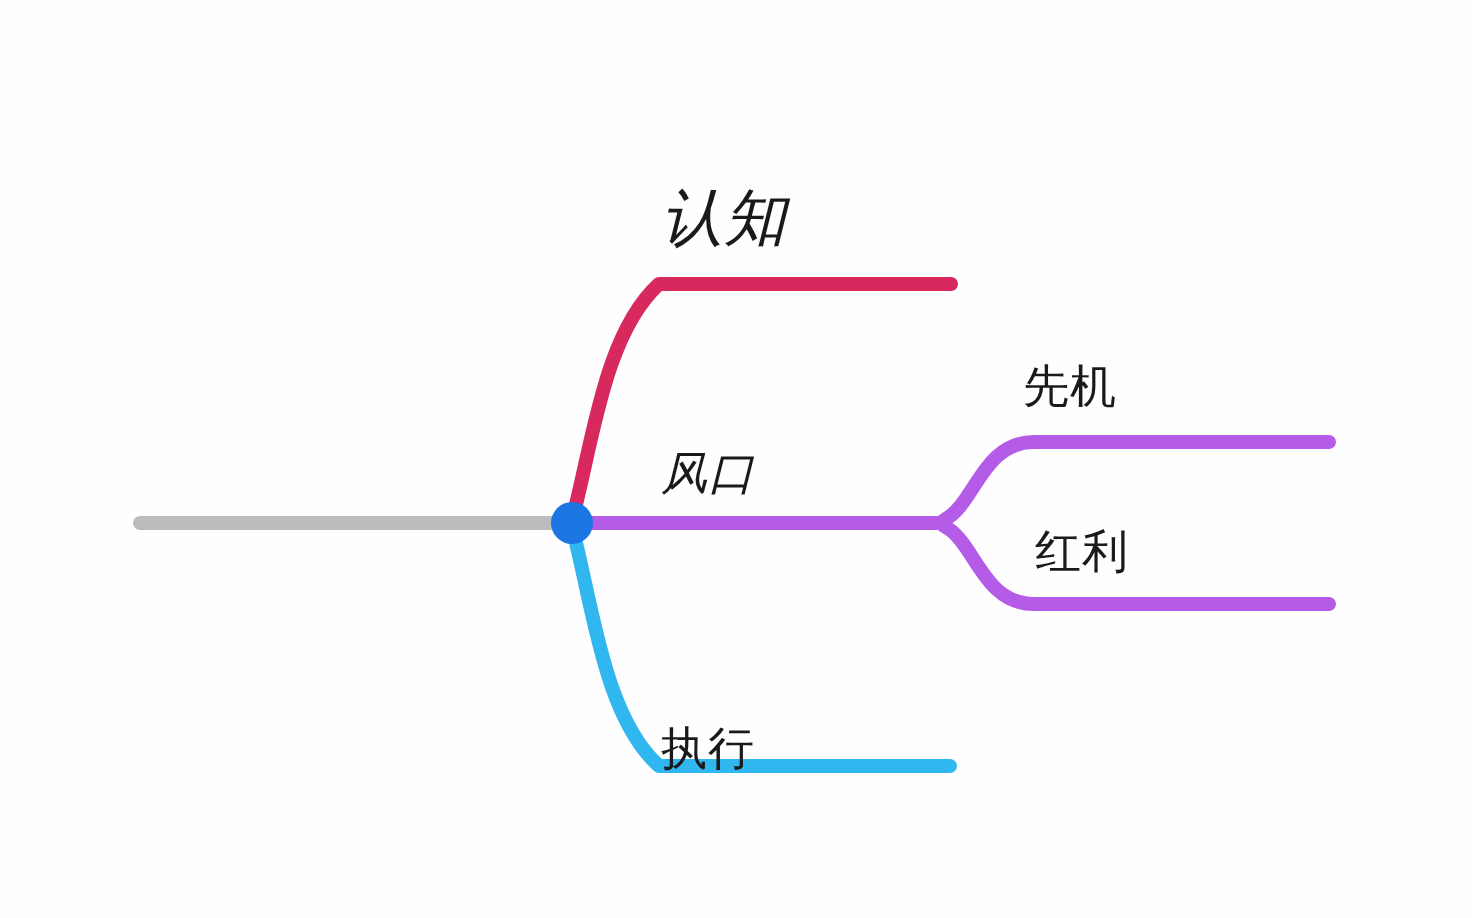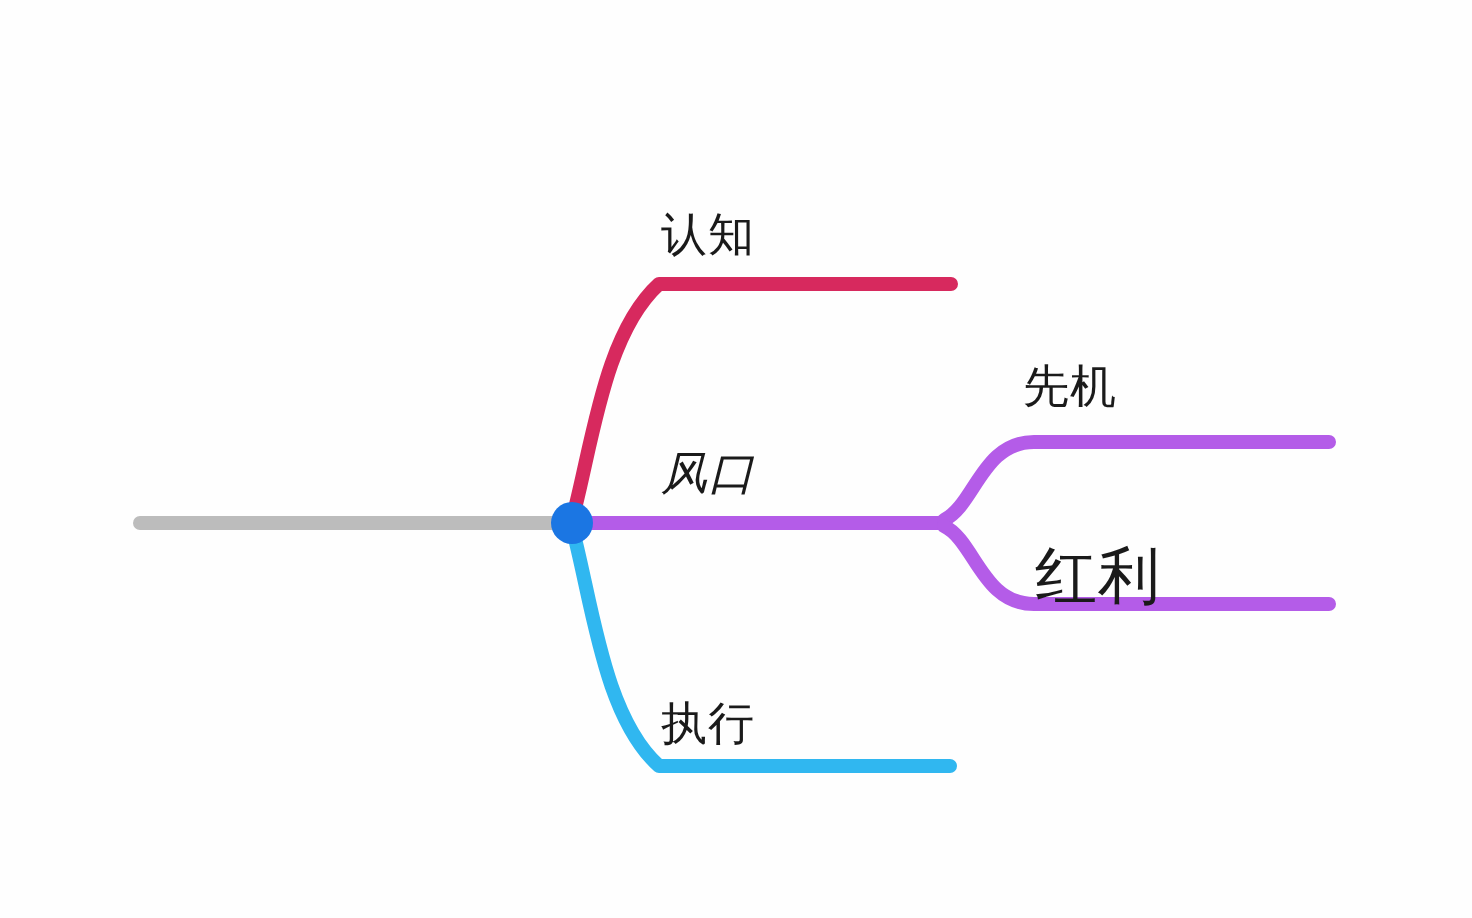--- a/index.html
+++ b/index.html
@@ -34,45 +34,45 @@
     letter-spacing: 1px;
     user-select: none;
   }
   .root-label {
     left: 197px;
     top: 446px;
     font-size: 48px;
   }
   .label-cognition {
     left: 661px;
-    top: 210px;
-    font-size: 46px;
+    top: 185px;
+    font-size: 62px;
+    font-style: italic;
   }
   .label-trend {
     left: 661px;
     top: 449px;
     font-size: 46px;
     font-style: italic;
   }
   .label-execution {
     left: 661px;
-    top: 699px;
+    top: 724px;
     font-size: 46px;
     text-align: center;
   }
   .label-firstmover {
     left: 1023px;
     top: 362px;
     font-size: 46px;
   }
   .label-dividend {
     left: 1035px;
     top: 527px;
-    font-size: 62px;
-    margin-top: 16px;
+    font-size: 46px;
   }
 </style>
 </head>
 <body>
 
 <div class="canvas">
 
   <svg class="mindmap-svg" viewBox="0 0 1472 918">
 
     <path d="M 140 523 L 571 523" fill="none" stroke-width="14" stroke-linecap="round" stroke="#bcbcbc"></path>

